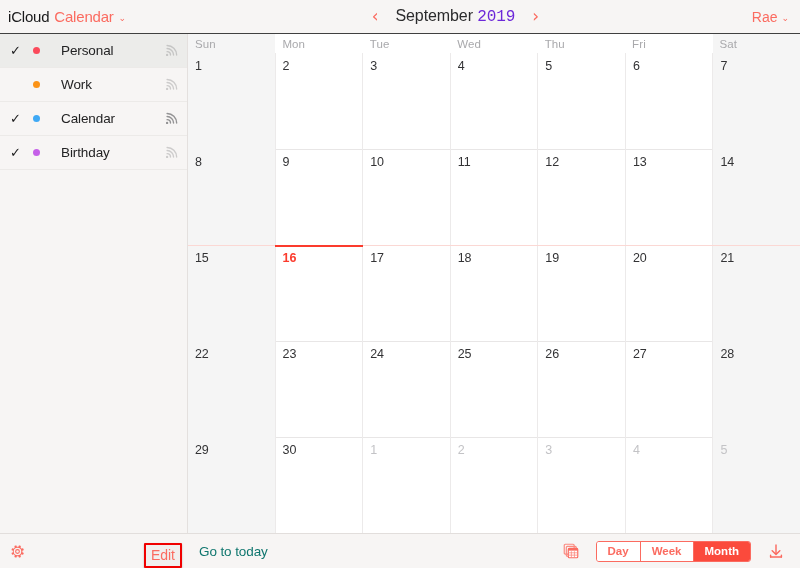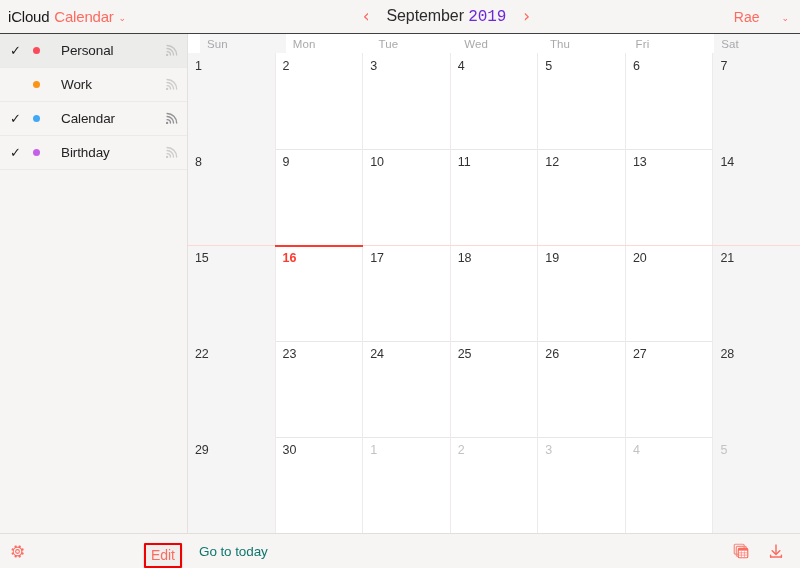--- a/index.html
+++ b/index.html
@@ -82,21 +82,21 @@
     white-space: nowrap;
   }
   .month-title .yr {
     color: #6d28d9;
     font-family: Liberation Mono, monospace;
   }
   .topbar-right {
     display: flex;
     align-items: baseline;
     padding-right: 11px;
-    gap: 22px;
+    gap: 4px;
     padding-left: 29px;
   }
   .acct-name {
     font-size: 14px;
     color: #fb6b60;
   }
   .acct-chev {
     color: #fb6b60;
     font-size: 9px;
     position: relative;
@@ -177,21 +177,20 @@
     display: flex;
     flex-direction: column;
     min-width: 0;
     background: #ffffff;
   }
   .weekhead {
     display: flex;
     height: 19px;
     min-height: 19px;
     background: #ffffff;
-    margin-left: 12px;
   }
   .weekhead .wh {
     flex: 1;
     font-size: 11.5px;
     color: #a9a9ac;
     padding-left: 7px;
     box-sizing: border-box;
     letter-spacing: 0.1px;
     display: flex;
     align-items: center;
@@ -517,20 +516,25 @@
           <rect x="7" y="7" width="10.5" height="2.6" fill="#fb6b60"></rect>
           <g stroke="#fb8a80" stroke-width="0.9">
             <line x1="10.4" y1="10.3" x2="10.4" y2="17.5"></line>
             <line x1="13.8" y1="10.3" x2="13.8" y2="17.5"></line>
             <line x1="7" y1="12" x2="17.5" y2="12"></line>
             <line x1="7" y1="14.6" x2="17.5" y2="14.6"></line>
           </g>
         </svg>
       </div>
 
+      <div class="seg" id="seg">
+          <div class="s">Day</div>
+          <div class="s">Week</div>
+          <div class="s on">Month</div>
+        </div>
 
       <div class="dl-btn">
         <svg width="18" height="18" viewBox="0 0 20 20">
           <line x1="10" y1="2.8" x2="10" y2="13.2" stroke="#fb6b60" stroke-width="1.6"></line>
           <path d="M5.8 9.6 L10 14 L14.2 9.6" fill="none" stroke="#fb6b60" stroke-width="1.6" stroke-linecap="round" stroke-linejoin="round"></path>
           <path d="M4 16.6 L16 16.6" stroke="#fb6b60" stroke-width="1.6" stroke-linecap="round"></path>
           <path d="M4 14.6 L4 16.6 M16 14.6 L16 16.6" stroke="#fb6b60" stroke-width="1.6" stroke-linecap="round"></path>
         </svg>
       </div>
     </div>

